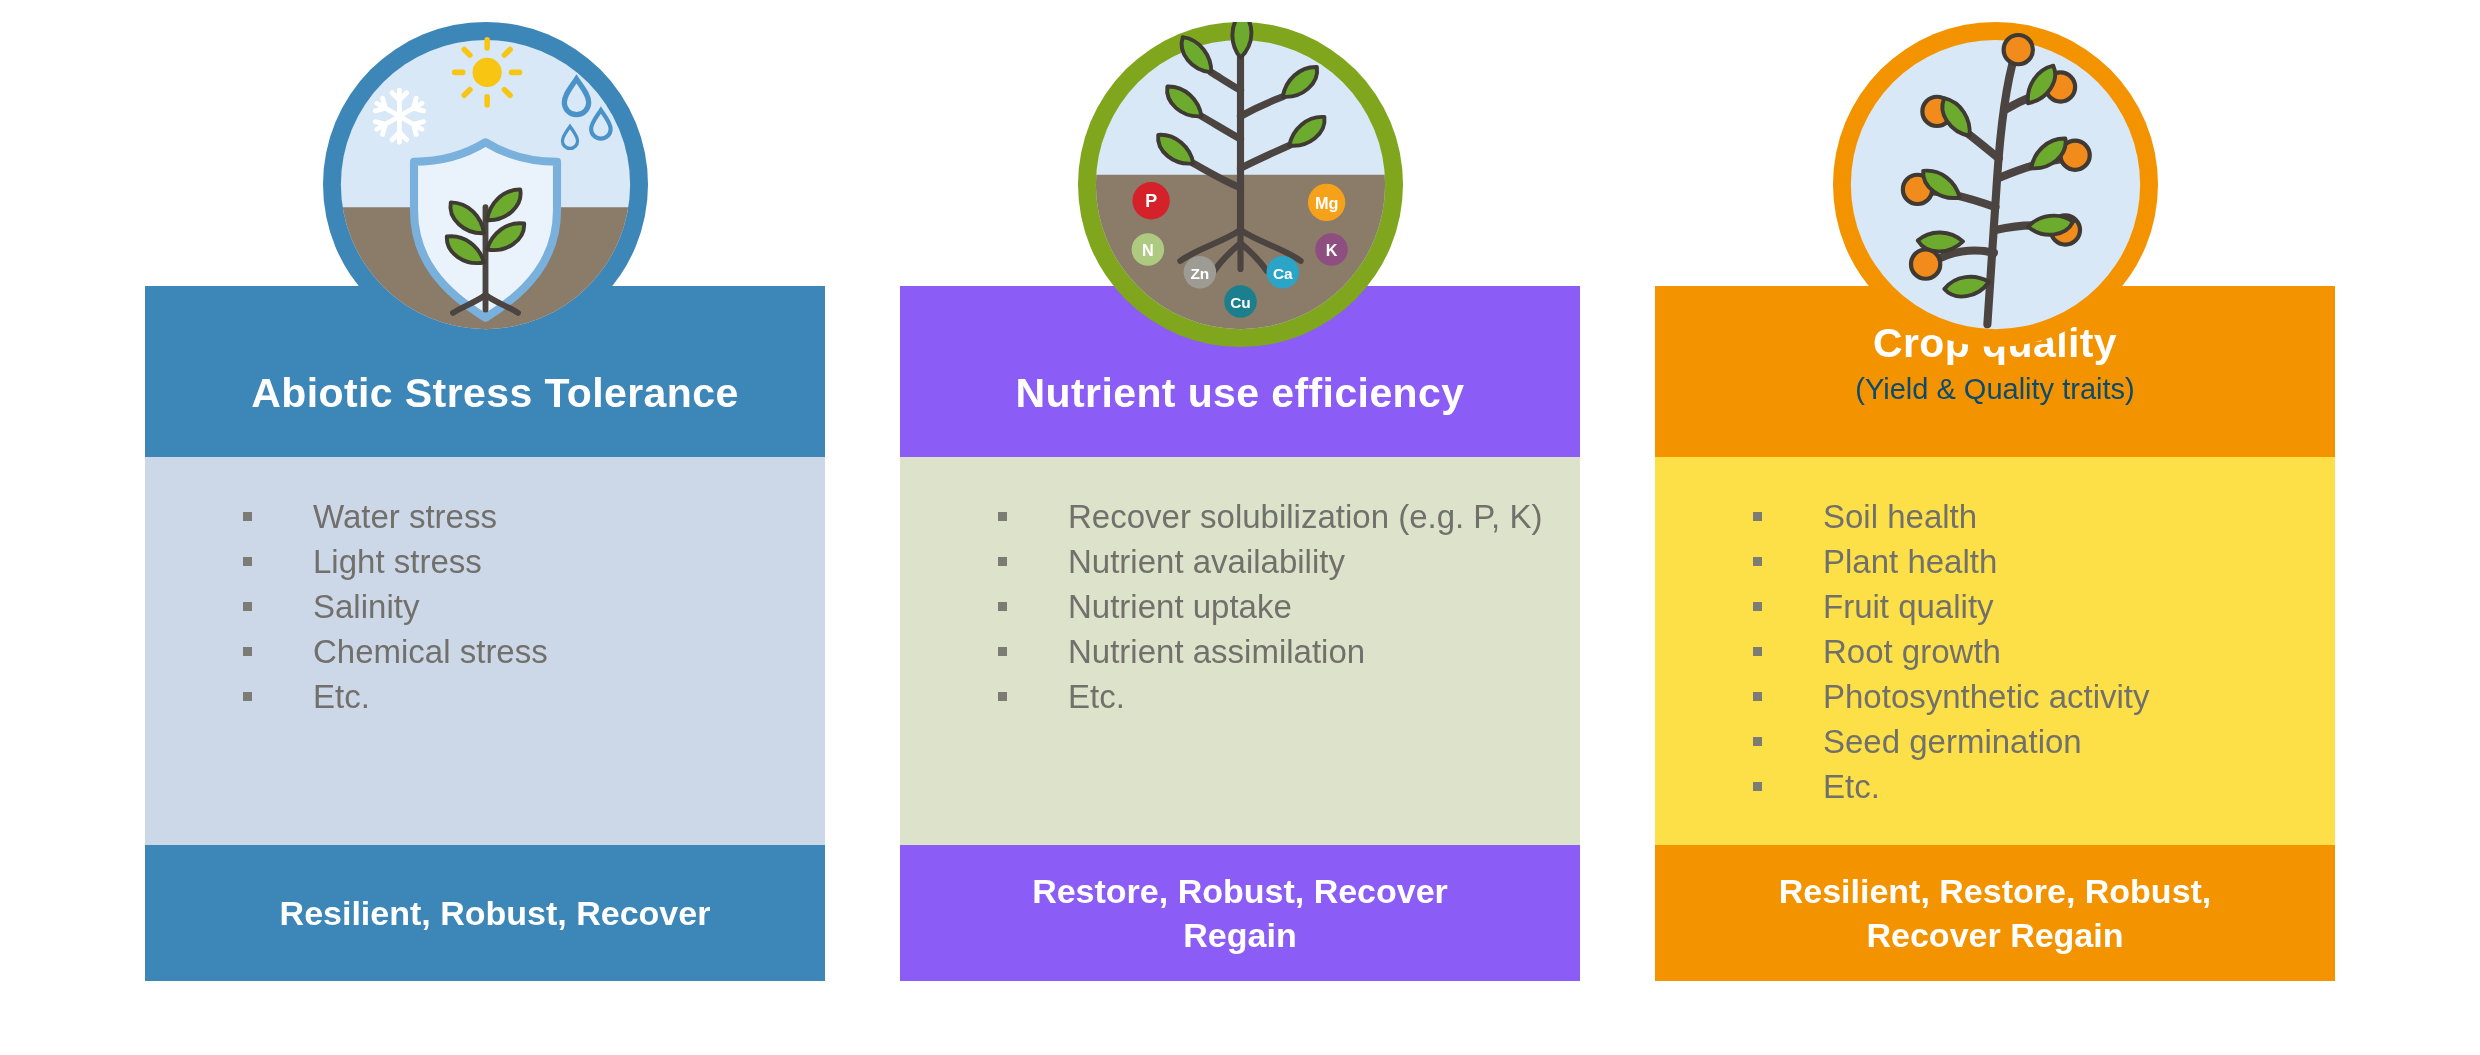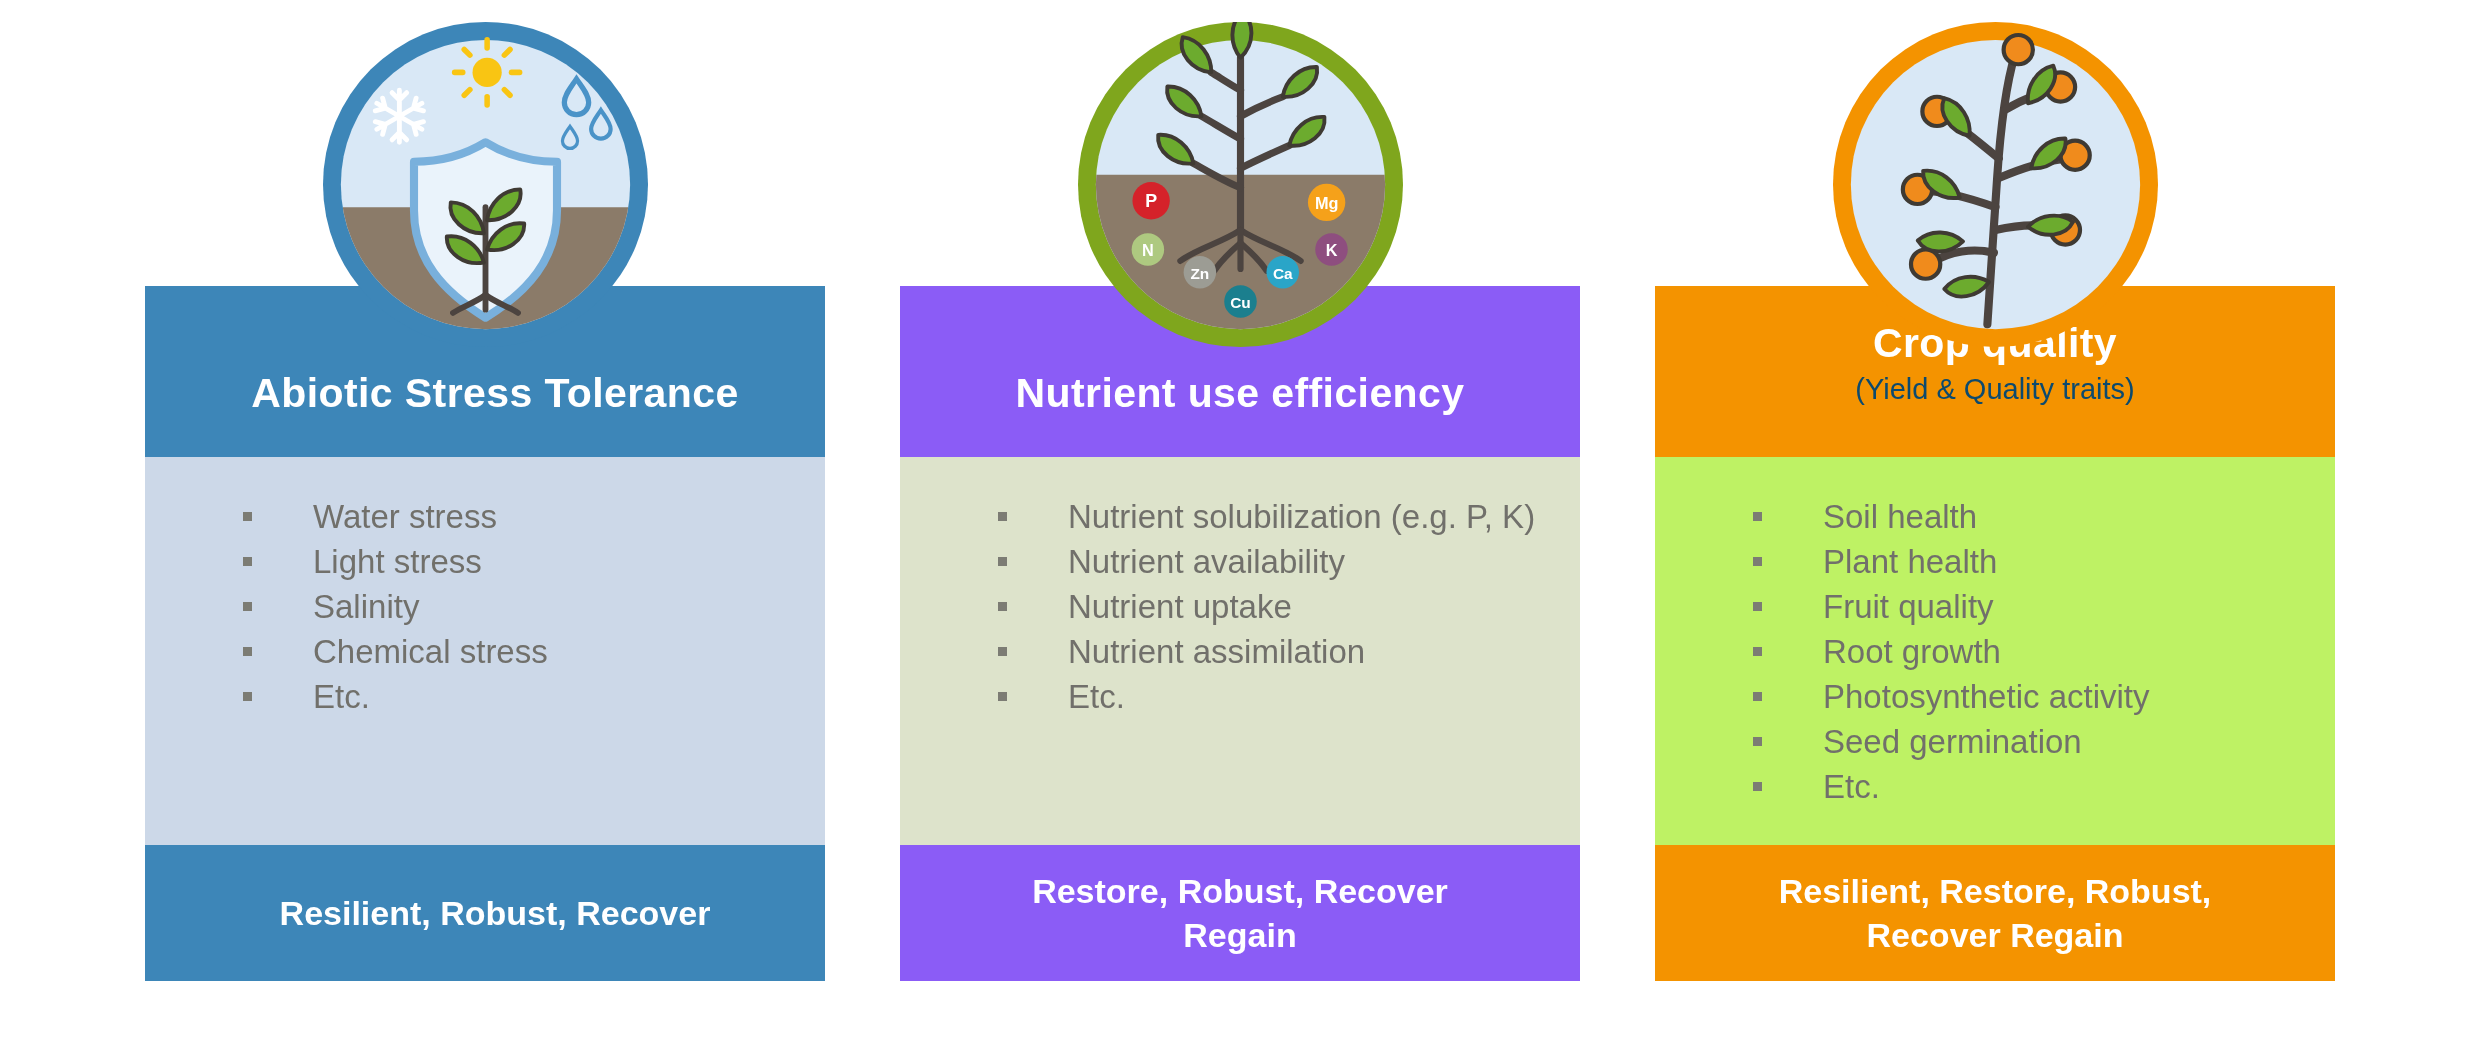--- a/index.html
+++ b/index.html
@@ -18,21 +18,21 @@
   .list { list-style:none; }
   .list li { position:relative; padding-left:168px; padding-right:36px; font-size:33px; line-height:45px; color:#71706b; }
   .list li::before { content:""; position:absolute; left:98px; top:18px; width:9px; height:9px; background:#7c7c74; }
   .panel-footer { height:136px; display:flex; flex-direction:column; justify-content:center; align-items:center; color:#ffffff; font-weight:bold; font-size:34px; line-height:44px; text-align:center; }
   .footer-line:empty { display:none; }
   .col-abiotic .header, .col-abiotic .panel-footer { background:#3d86b8;padding-left:20px; }
   .col-abiotic .panel-body { background:#ccd8e8; }
   .col-nutrient .header, .col-nutrient .panel-footer { background:#8b5cf6; }
   .col-nutrient .panel-body { background:#dde3cb; }
   .col-crop .header, .col-crop .panel-footer { background:#f49300; }
-  .col-crop .panel-body { background:#bef264; }
+  .col-crop .panel-body { background:#fde047; }
   .defs-holder { position:absolute; width:0; height:0; overflow:hidden; }
 </style>
 </head>
 <body>
 
 <svg class="defs-holder" aria-hidden="true">
   <defs>
     <path id="leaf" d="M0,0 C5,-9 16,-14 26,-10 C24,0 11,5 0,0 Z" fill="#6cab2e" stroke="#3f3a33" stroke-width="2.4" stroke-linejoin="round"></path>
     <path id="flake-arm" d="M0,-16 L0,16 M0,-10 L-4.5,-14.5 M0,-10 L4.5,-14.5 M0,10 L-4.5,14.5 M0,10 L4.5,14.5" fill="none" stroke="#ffffff" stroke-width="3" stroke-linecap="round"></path>
     <path id="drop" d="M0,-11 C4,-5 7.5,-1 7.5,3.5 A7.5,7.5 0 1,1 -7.5,3.5 C-7.5,-1 -4,-5 0,-11 Z" fill="none" stroke="#4a93c8" stroke-width="3.2"></path>
@@ -163,21 +163,21 @@
             <circle cx="100" cy="172" r="10" fill="#1b7f8e"></circle>
             <text x="100" y="176" font-size="9.5">Cu</text>
           </g>
         </svg>
       </div>
       <div class="header">
         <div class="title">Nutrient use efficiency</div>
       </div>
       <div class="panel-body">
         <ul class="list">
-          <li>Nutrient solubilization (e.g. P, K)</li>
+          <li>Recover solubilization (e.g. P, K)</li>
           <li>Nutrient availability</li>
           <li>Nutrient uptake</li>
           <li>Nutrient assimilation</li>
           <li>Etc.</li>
         </ul>
       </div>
       <div class="panel-footer">
         <div class="footer-line">Restore, Robust, Recover</div>
         <div class="footer-line">Regain</div>
       </div>

